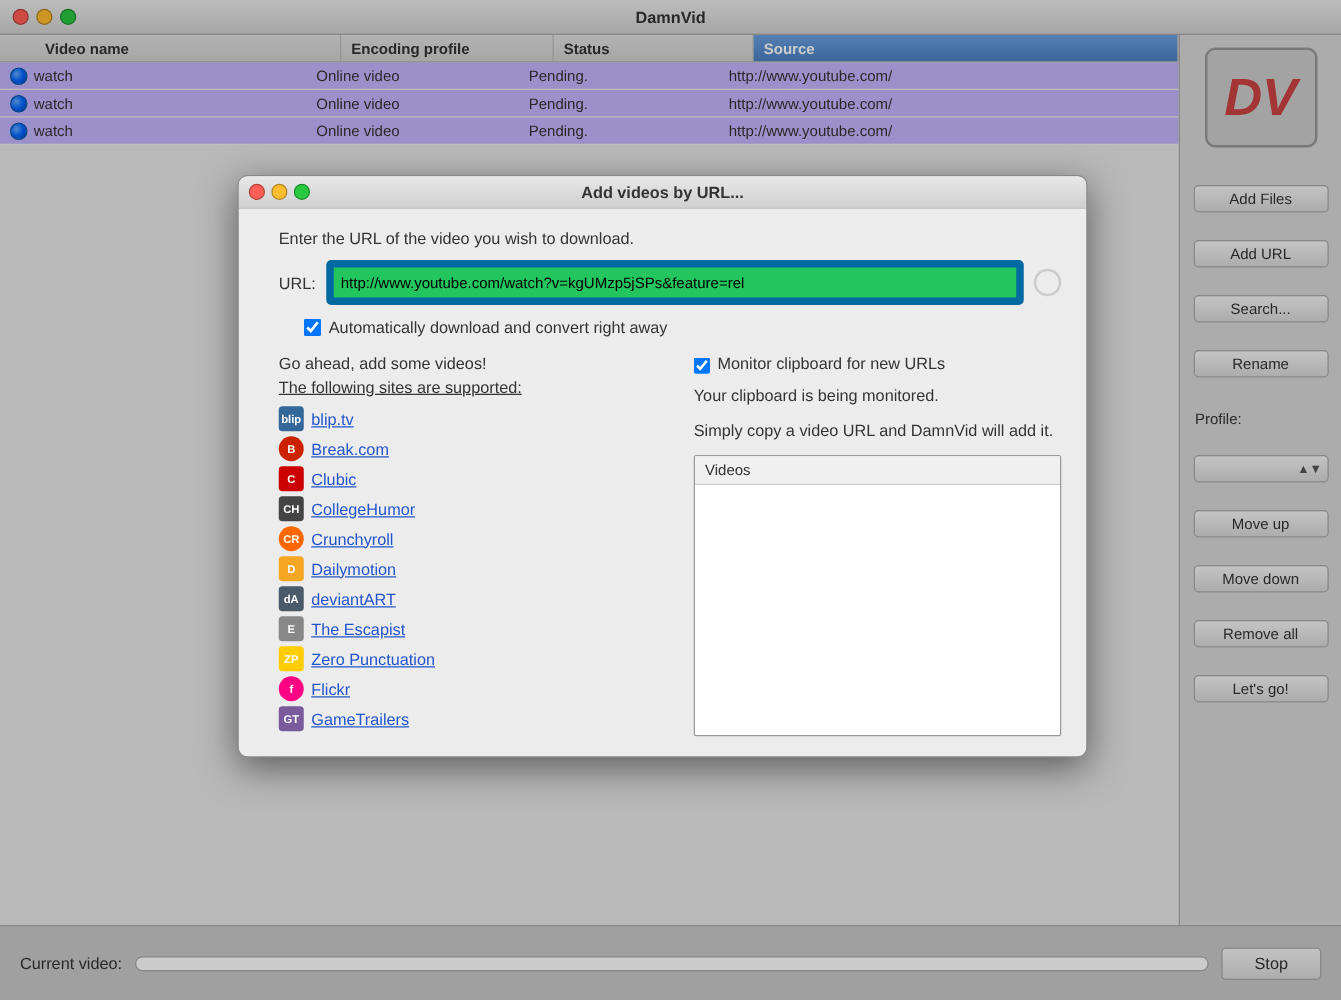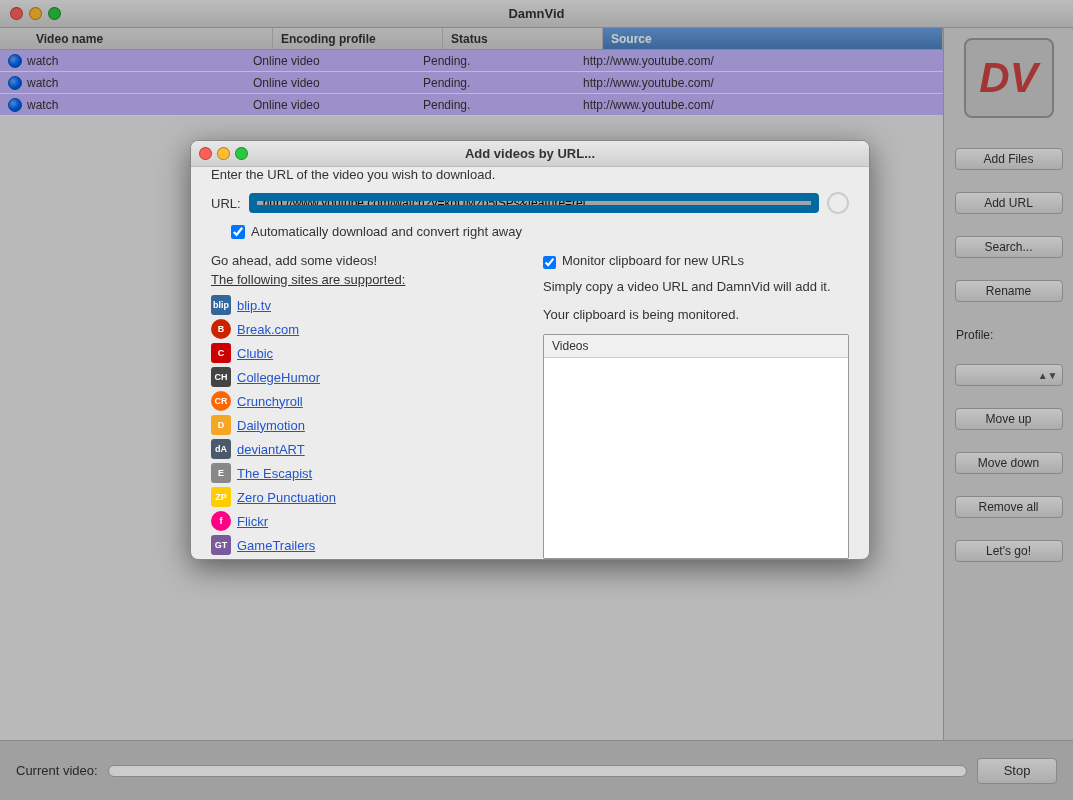--- a/index.html
+++ b/index.html
@@ -229,21 +229,22 @@
       display: flex;
       gap: 5px;
     }
     .modal-title {
       font-size: 13px;
       font-weight: bold;
       color: #333;
     }
 
     .modal-body {
-      padding: 0 20px;
+      padding: 16px 20px;
+      margin-left: 12px;
     }
 
     .modal-desc {
       font-size: 13px;
       color: #333;
       margin-bottom: 10px;
     }
 
     .url-row {
       display: flex;
@@ -251,26 +252,26 @@
       gap: 8px;
       margin-bottom: 10px;
     }
     .url-label {
       font-size: 13px;
       color: #333;
       white-space: nowrap;
     }
     .url-input {
       flex: 1;
-      height: 20px;
-      border: 8px solid #0369a1;
+      height: 36px;
+      border: 6px solid #0369a1;
       border-radius: 4px;
       padding: 0 6px;
       font-size: 12px;
-      background: #a3a3a3;
+      background: #22c55e;
       outline: none;
     }
     .url-spinner {
       width: 22px;
       height: 22px;
       border-radius: 50%;
       border: 2px solid #ccc;
       flex-shrink: 0;
     }
 
@@ -603,22 +604,22 @@
             <div class="site-icon icon-gametrailers">GT</div>
             <span class="site-link">GameTrailers</span>
           </div>
         </div>
 
         <div class="clipboard-column">
           <div class="clipboard-cb-row">
             <input type="checkbox" checked="" style="">
             <span class="clipboard-text">Monitor clipboard for new URLs</span>
           </div>
+          <div class="clipboard-info">Your clipboard is being monitored.</div>
           <div class="clipboard-info">Simply copy a video URL and DamnVid will add it.</div>
-          <div class="clipboard-info">Your clipboard is being monitored.</div>
           <div class="videos-list">
             <div class="videos-list-header">Videos</div>
           </div>
         </div>
       </div>
     </div>
   </div>
 </div>
 
 </body></html>

